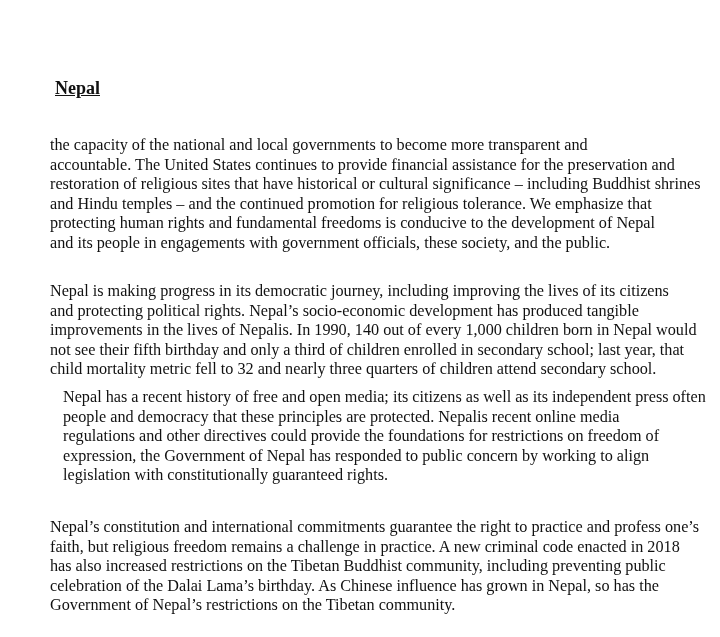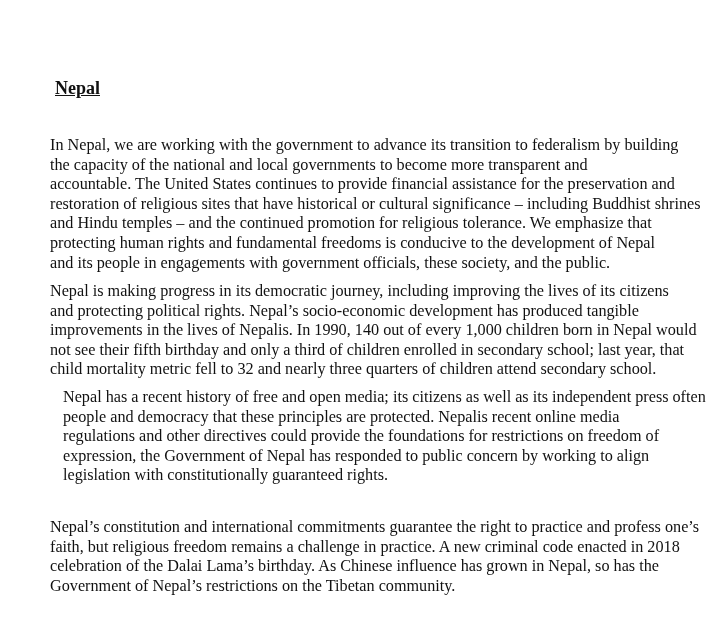--- a/index.html
+++ b/index.html
@@ -9,21 +9,20 @@
   .para { position: absolute; left: 0; margin: 0; width: 640px; }
   .line { display: block; white-space: nowrap; }
 </style>
 </head>
 <body>
 
 <div class="page">
   <div class="title">Nepal</div>
 
   <p class="para" style="top:136px;">
-    <span class="line">In Nepal, we are working with the government to advance its transition to federalism by building</span>
     <span class="line">the capacity of the national and local governments to become more transparent and</span>
     <span class="line">accountable.  The United States continues to provide financial assistance for the preservation and</span>
     <span class="line">restoration of religious sites that have historical or cultural significance – including Buddhist shrines</span>
     <span class="line">and Hindu temples – and the continued promotion for religious tolerance.  We emphasize that</span>
     <span class="line">protecting human rights and fundamental freedoms is conducive to the development of Nepal</span>
     <span class="line">and its people in engagements with government officials, these society, and the public.</span>
   </p>
 
   <p class="para" style="top:282px;">
     <span class="line">Nepal is making progress in its democratic journey, including improving the lives of its citizens</span>
@@ -37,16 +36,17 @@
     <span class="line">Nepal has a recent history of free and open media; its citizens as well as its independent press often</span>
     <span class="line">people and democracy that these principles are protected.  Nepalis recent online media</span>
     <span class="line">regulations and other directives could provide the foundations for restrictions on freedom of</span>
     <span class="line">expression, the Government of Nepal has responded to public concern by working to align</span>
     <span class="line">legislation with constitutionally guaranteed rights.</span>
   </p>
 
   <p class="para" style="top:518px;">
     <span class="line">Nepal’s constitution and international commitments guarantee the right to practice and profess one’s</span>
     <span class="line">faith, but religious freedom remains a challenge in practice.  A new criminal code enacted in 2018</span>
+    <span class="line">has also increased restrictions on the Tibetan Buddhist community, including preventing public</span>
     <span class="line">celebration of the Dalai Lama’s birthday.  As Chinese influence has grown in Nepal, so has the</span>
     <span class="line">Government of Nepal’s restrictions on the Tibetan community.</span>
   </p>
 </div>
 
 </body></html>

